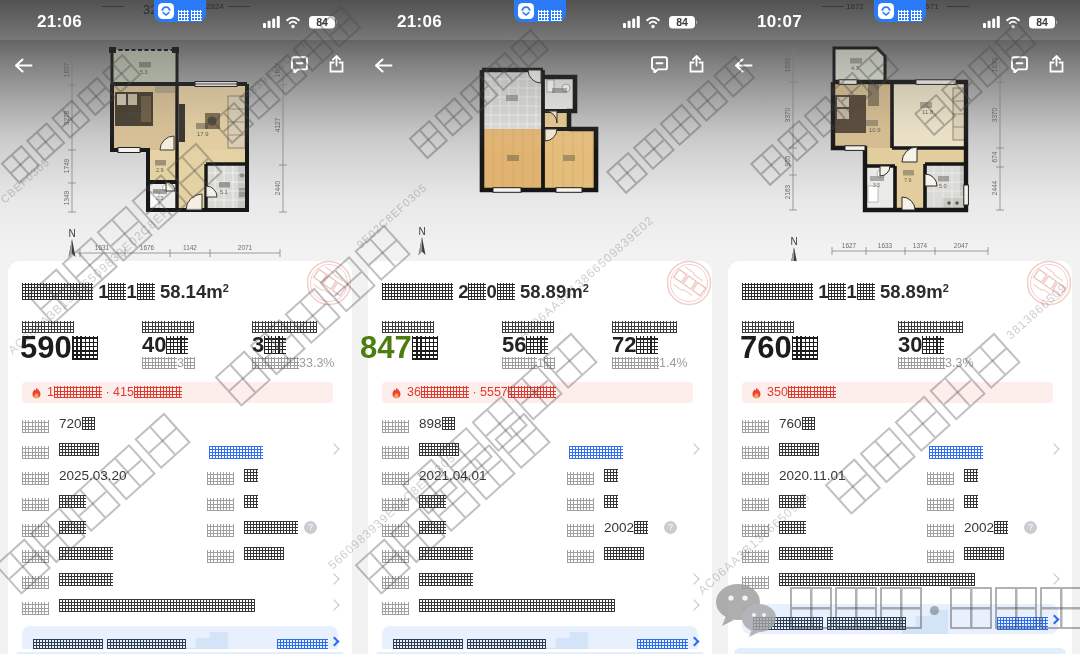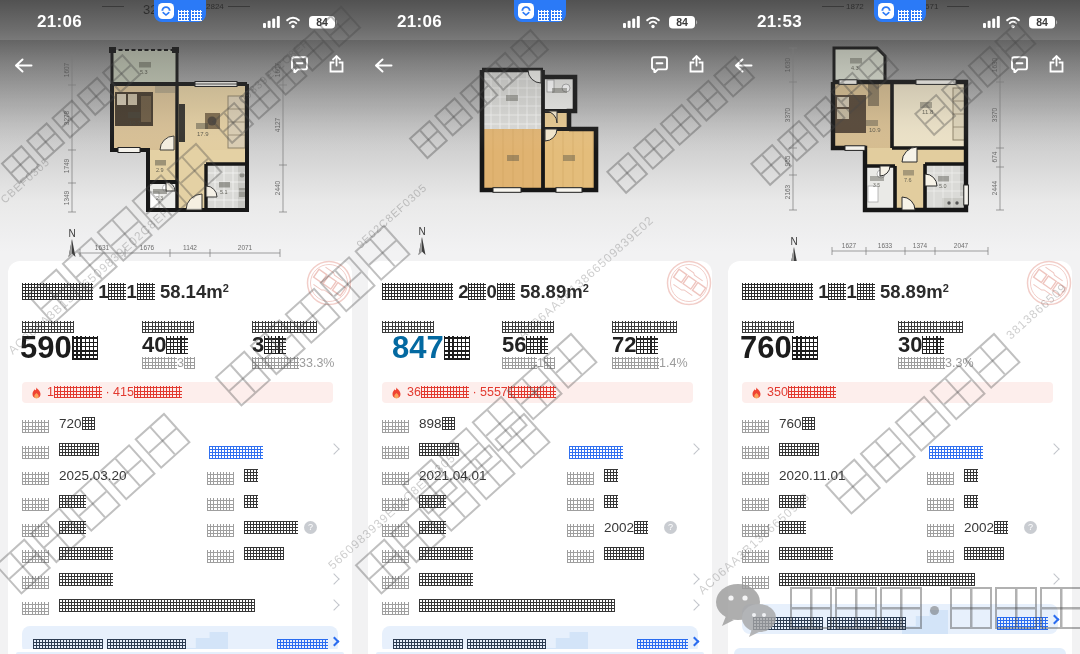--- a/index.html
+++ b/index.html
@@ -341,21 +341,21 @@
 <path d="M5.5,7.5 H2.5 V16.5 H14.5 V7.5 H11.5" stroke="#fff" stroke-width="1.8" fill="none" stroke-linecap="round"></path>
 </svg>
 <svg class="abs" style="left:413px;top:226px" width="18" height="32" viewBox="0 0 18 32">
 <text x="9" y="9" font-size="10" fill="#3a3a3a" text-anchor="middle" font-family="Liberation Sans">N</text>
 <path d="M9,11 L12.5,29 L9,25.5 L5.5,29 Z" fill="#3e3e3e"></path>
 <path d="M9,11 L5.5,29 L9,25.5 Z" fill="#9a9a9a"></path>
 </svg>
 <div class="card" style="left:368px"></div>
 <div class="abs" style="left:382px;top:281px;font-size:18.5px;font-weight:bold;color:#2b2b2b;letter-spacing:0px"><span class="z t18" style="width:71px"></span> <b>2</b><span class="z t18" style="width:18px"></span><b>0</b><span class="z t18" style="width:18px"></span> <b>58.89m<span style="font-size:11px;vertical-align:6px">2</span></b></div>
 <div class="abs" style="left:382px;top:317px"><span class="z lab13" style="width:52px"></span></div>
-<div class="abs" style="left:392px;top:332px;font-size:31px;font-weight:bold;color:#0369a1;line-height:31px;letter-spacing:0px">847<span class="z big31" style="width:26px"></span></div>
+<div class="abs" style="left:360px;top:332px;font-size:31px;font-weight:bold;color:#4d7c0f;line-height:31px;letter-spacing:0px">847<span class="z big31" style="width:26px"></span></div>
 <div class="abs" style="left:502px;top:317px"><span class="z lab13" style="width:52px"></span></div>
 <div class="abs" style="left:502px;top:334px;font-size:22px;font-weight:bold;color:#222;line-height:22px">56<span class="z b22" style="width:22px"></span></div>
 <div class="abs" style="left:502px;top:356px;font-size:12.5px;color:#9c9c9c;line-height:14px"><span class="z g12" style="width:35px"></span>1<span class="z g12" style="width:11.5px"></span></div>
 <div class="abs" style="left:612px;top:317px"><span class="z lab13" style="width:65px"></span></div>
 <div class="abs" style="left:612px;top:334px;font-size:22px;font-weight:bold;color:#222;line-height:22px">72<span class="z b22" style="width:22px"></span></div>
 <div class="abs" style="left:612px;top:356px;font-size:12.5px;color:#9c9c9c;line-height:14px"><span class="z g12" style="width:47px"></span>1.4%</div>
 <div class="abs" style="left:382px;top:382px;width:311px;height:21px;background:#fdeeec;border-radius:4px"></div>
 <svg class="abs" style="left:391px;top:386.5px" width="11" height="12" viewBox="0 0 11 12">
 <path d="M5.5,0.5 C6.5,2.5 9.5,3.8 9.5,7 a4,4 0 0 1 -8,0 C1.5,4.5 3,3.8 3.6,2.2 4.5,3.4 5,4 5.5,0.5 z" fill="#ee4433"></path>
 <path d="M5.5,11.5 a2.2,2.2 0 0 0 2.2,-2.2 c0,-1.5 -1.2,-2 -2.2,-3.3 -1,1.3 -2.2,1.8 -2.2,3.3 a2.2,2.2 0 0 0 2.2,2.2 z" fill="#fba45c"></path>
@@ -509,21 +509,21 @@
 <text x="129" y="208" text-anchor="middle">1627</text>
 <text x="165" y="208" text-anchor="middle">1633</text>
 <text x="200" y="208" text-anchor="middle">1374</text>
 <text x="241" y="208" text-anchor="middle">2047</text>
 </g>
 </svg>
 <div class="abs" style="left:846px;top:2px;font-size:8px;color:#2e2e2e">1872</div>
 <div class="abs" style="left:925px;top:2px;font-size:8px;color:#2e2e2e">671</div>
 <div class="abs" style="left:822px;top:6px;width:22px;height:1px;background:#3a3a3a"></div>
 <div class="abs" style="left:947px;top:6px;width:22px;height:1px;background:#3a3a3a"></div>
-<div class="abs" style="left:757px;top:12px;width:70px;font-size:17px;font-weight:bold;color:#fff;letter-spacing:0.3px">21:53</div>
+<div class="abs" style="left:757px;top:12px;width:70px;font-size:17px;font-weight:bold;color:#fff;letter-spacing:0.3px">10:07</div>
 <svg class="abs" style="left:983px;top:15px" width="76" height="14" viewBox="0 0 76 14">
 <g fill="#fff">
 <rect x="0" y="8" width="3" height="5" rx="1"></rect>
       <rect x="4.6" y="5.7" width="3" height="7.3" rx="1"></rect>
 <rect x="9.2" y="3.4" width="3" height="9.6" rx="1"></rect>
       <rect x="13.8" y="1" width="3" height="12" rx="1"></rect>
 </g>
 <g stroke="#fff" stroke-width="2" fill="none" stroke-linecap="round">
 <path d="M24.2,5.2 a8.2,8.2 0 0 1 11.6,0"></path>
 <path d="M26.8,8.1 a4.6,4.6 0 0 1 6.4,0"></path>

